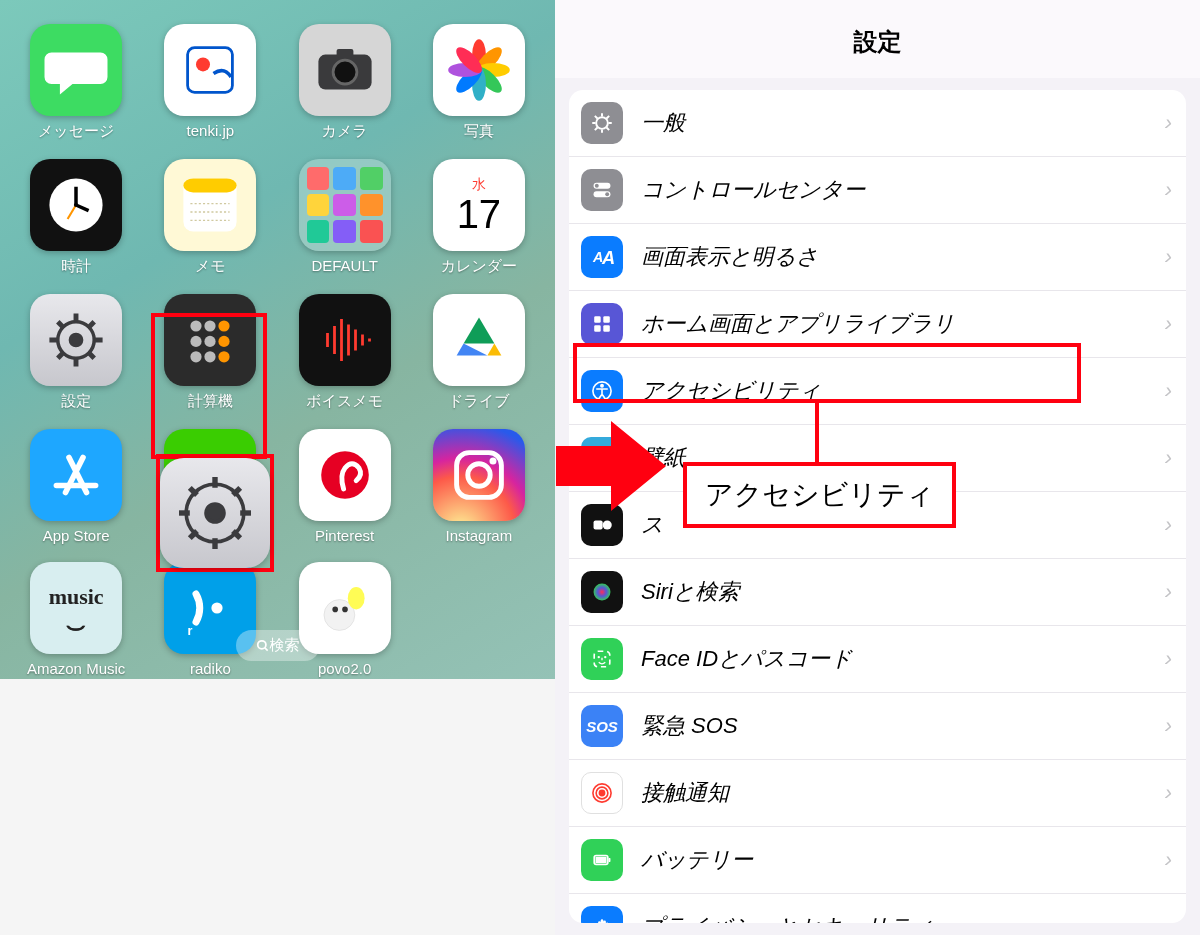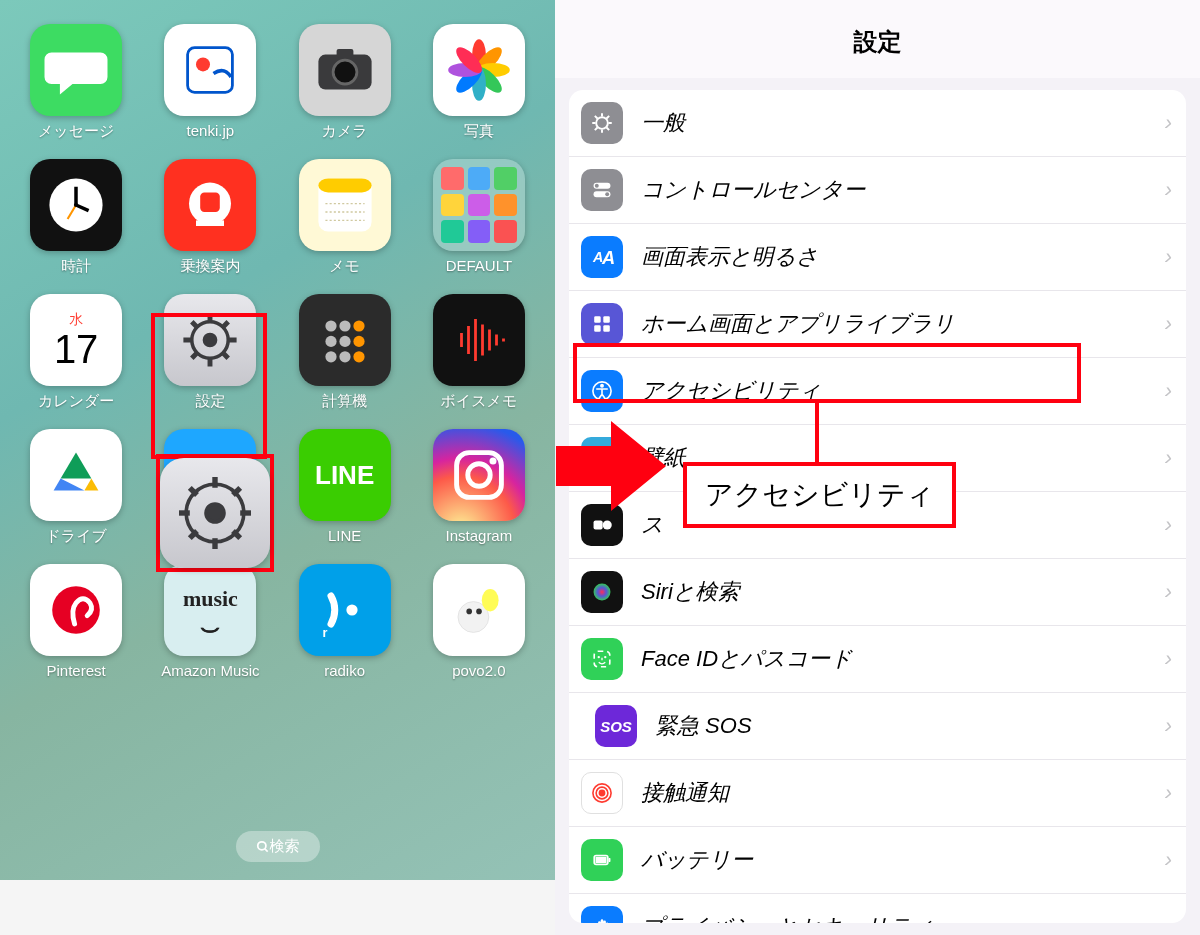--- a/index.html
+++ b/index.html
@@ -8,21 +8,21 @@
     height: 935px;
     display: flex;
     font-family: -apple-system, "Hiragino Sans", sans-serif;
     background: #f5f5f5;
     overflow: hidden;
     position: relative;
   }
   
   .left-panel {
     width: 555px;
-    height: 880px;
+    height: 679px;
     position: relative;
     background: linear-gradient(150deg,#7cc9bb 0%,#6fb8b1 35%,#87b5a1 60%,#94c2b6 100%);
     color: #fff;
     overflow: hidden;
   }
   .home-grid {
     padding: 24px 14px 0 14px;
     display: grid;
     grid-template-columns: repeat(4, 1fr);
     row-gap: 18px;
@@ -244,30 +244,20 @@
             <circle cx="50" cy="50" r="38" fill="#fff"></circle>
             <line x1="50" y1="50" x2="50" y2="24" stroke="#000" stroke-width="5"></line>
             <line x1="50" y1="50" x2="68" y2="58" stroke="#000" stroke-width="5"></line>
             <line x1="50" y1="50" x2="38" y2="70" stroke="#ff9500" stroke-width="3"></line>
             <circle cx="50" cy="50" r="3" fill="#000"></circle>
           </svg>
         </div>
         <div class="app-label">時計</div>
       </div>
       <div class="app">
-        <div class="app-icon" style="background: rgb(255, 48, 32);">
-          <svg viewBox="0 0 100 100" width="70" height="70">
-            <circle cx="50" cy="48" r="30" fill="#fff"></circle>
-            <rect x="36" y="32" width="28" height="28" rx="6" fill="#ff3020"></rect>
-            <rect x="30" y="72" width="40" height="8" fill="#fff"></rect>
-          </svg>
-        </div>
-        <div class="app-label">乗換案内</div>
-      </div>
-      <div class="app">
         <div class="app-icon" style="background: rgb(255, 249, 214);">
           <svg viewBox="0 0 100 100" width="70" height="70">
             <rect x="12" y="12" width="76" height="76" rx="14" fill="#fff"></rect>
             <rect x="12" y="12" width="76" height="20" rx="14" fill="#ffcc00"></rect>
             <line x1="22" y1="48" x2="78" y2="48" stroke="#d0c9a0" stroke-width="2" stroke-dasharray="3 3"></line>
             <line x1="22" y1="60" x2="78" y2="60" stroke="#d0c9a0" stroke-width="2" stroke-dasharray="3 3"></line>
             <line x1="22" y1="72" x2="78" y2="72" stroke="#d0c9a0" stroke-width="2" stroke-dasharray="3 3"></line>
           </svg>
         </div>
         <div class="app-label">メモ</div>
@@ -370,37 +360,37 @@
         </div>
         <div class="app-label">App Store</div>
       </div>
       <div class="app">
         <div class="app-icon" style="background: rgb(58, 205, 1);">
           <span style="font-size:26px;font-weight:800;color:#fff;background:#3acd01;">LINE</span>
         </div>
         <div class="app-label">LINE</div>
       </div>
       <div class="app">
+        <div class="app-icon" style="background: rgb(255, 255, 255);">
+          <svg viewBox="0 0 100 100" width="70" height="70">
+            <circle cx="50" cy="50" r="34" fill="#e60023"></circle>
+            <path d="M48 70 q-6 -20 2 -30 q10 -12 20 0 q6 10 -4 18" fill="none" stroke="#fff" stroke-width="7" stroke-linecap="round"></path>
+          </svg>
+        </div>
+        <div class="app-label">Pinterest</div>
+      </div>
+      <div class="app">
         <div class="app-icon" style="background: radial-gradient(circle at 30% 110%, rgb(253, 244, 151) 0%, rgb(253, 89, 73) 45%, rgb(214, 36, 159) 60%, rgb(40, 90, 235) 90%);">
           <svg viewBox="0 0 100 100" width="70" height="70">
             <rect x="18" y="18" width="64" height="64" rx="18" fill="none" stroke="#fff" stroke-width="7"></rect>
             <circle cx="50" cy="50" r="16" fill="none" stroke="#fff" stroke-width="7"></circle>
             <circle cx="70" cy="30" r="5" fill="#fff"></circle>
           </svg>
         </div>
         <div class="app-label">Instagram</div>
-      </div>
-      <div class="app">
-        <div class="app-icon" style="background: rgb(255, 255, 255);">
-          <svg viewBox="0 0 100 100" width="70" height="70">
-            <circle cx="50" cy="50" r="34" fill="#e60023"></circle>
-            <path d="M48 70 q-6 -20 2 -30 q10 -12 20 0 q6 10 -4 18" fill="none" stroke="#fff" stroke-width="7" stroke-linecap="round"></path>
-          </svg>
-        </div>
-        <div class="app-label">Pinterest</div>
       </div>
       <div class="app">
         <div class="app-icon" style="background: rgb(216, 238, 240);">
           <span style="font-family:serif;font-size:22px;color:#222;line-height:1;text-align:center;">music<br><span style="letter-spacing:-1px;">‿‿</span></span>
         </div>
         <div class="app-label">Amazon Music</div>
       </div>
       <div class="app">
         <div class="app-icon" style="background: rgb(0, 160, 233);">
           <svg viewBox="0 0 100 100" width="70" height="70">
@@ -579,21 +569,21 @@
             <circle cx="15" cy="17" r="1.8" fill="#fff"></circle>
             <circle cx="25" cy="17" r="1.8" fill="#fff"></circle>
             <path d="M15 25 q5 5 10 0" stroke="#fff" stroke-width="2" fill="none"></path>
             <line x1="20" y1="18" x2="20" y2="22" stroke="#fff" stroke-width="2"></line>
           </svg>
         </div>
         <div class="row-label">Face IDとパスコード</div>
         <div class="chevron">›</div>
       </div>
       <div class="settings-row">
-        <div class="row-icon" style="background: #6d28d9; margin-left: 14px;">
+        <div class="row-icon" style="background: #3b82f6;">
           <span style="font-size:15px;font-weight:800;color:#fff;">SOS</span>
         </div>
         <div class="row-label">緊急 SOS</div>
         <div class="chevron">›</div>
       </div>
       <div class="settings-row">
         <div class="row-icon" style="background: rgb(255, 255, 255); border: 1px solid rgb(224, 224, 224);">
           <svg viewBox="0 0 40 40">
             <g stroke="#ff3b30" stroke-width="2.5" fill="none">
               <circle cx="20" cy="20" r="4" fill="#ff3b30"></circle>

